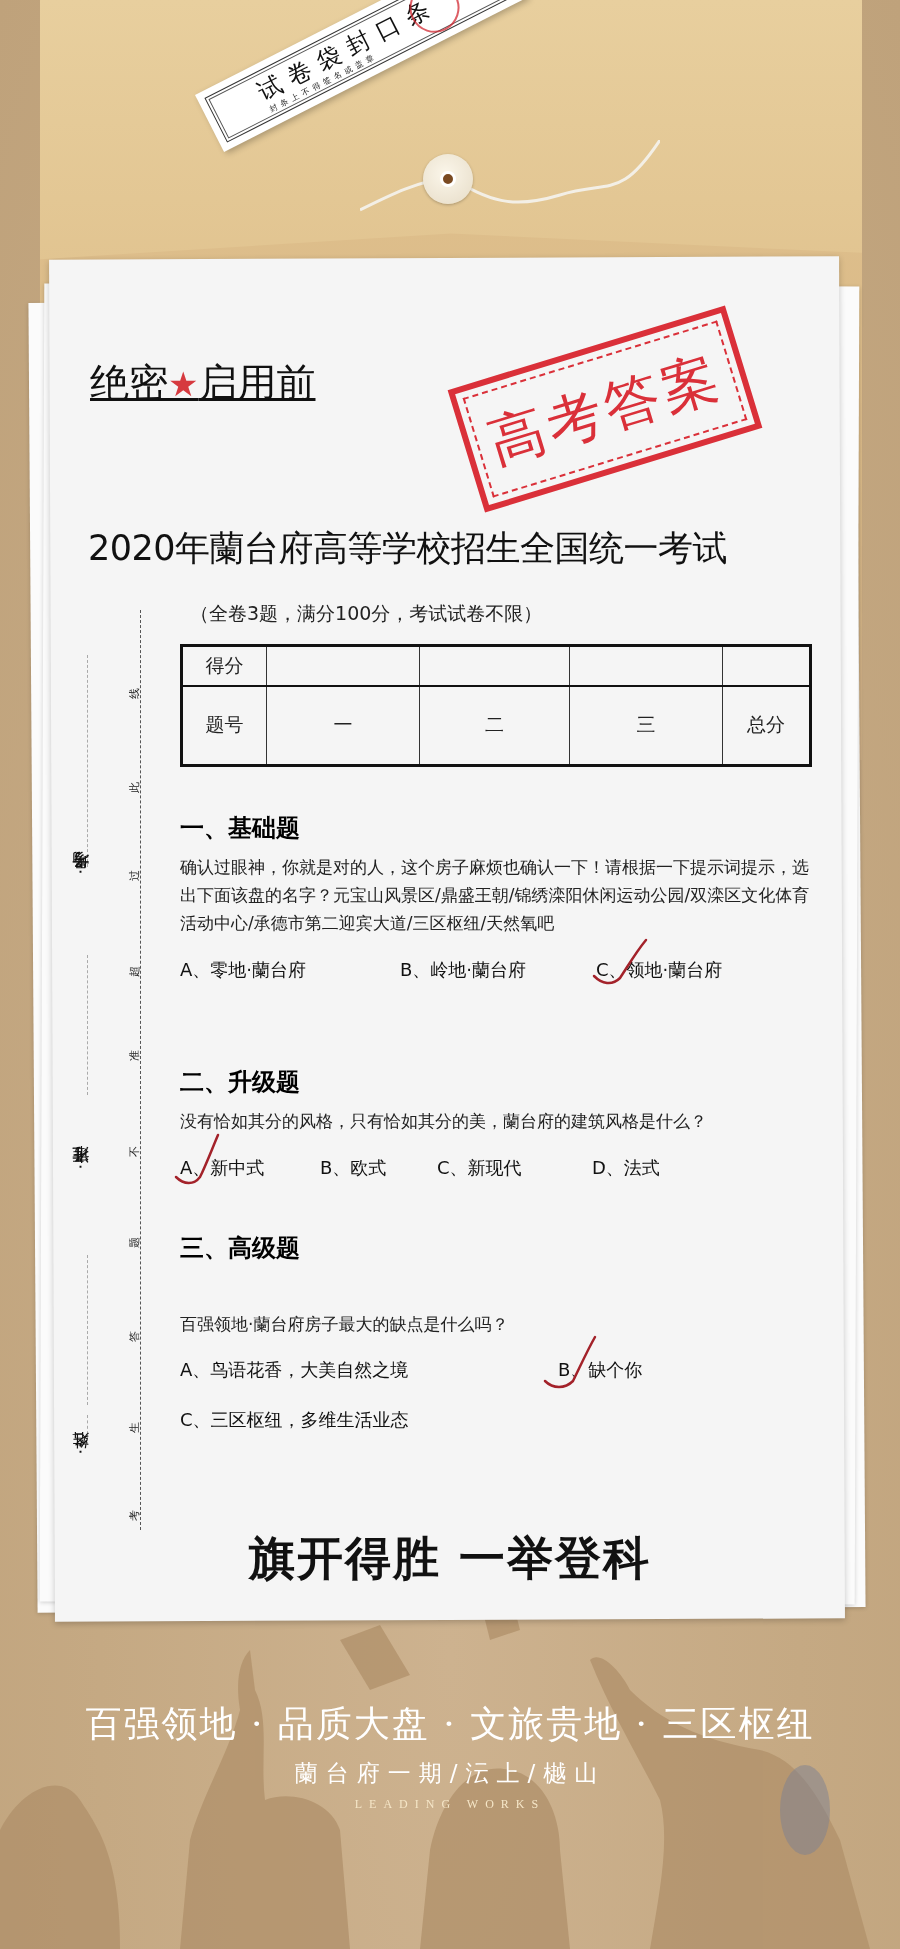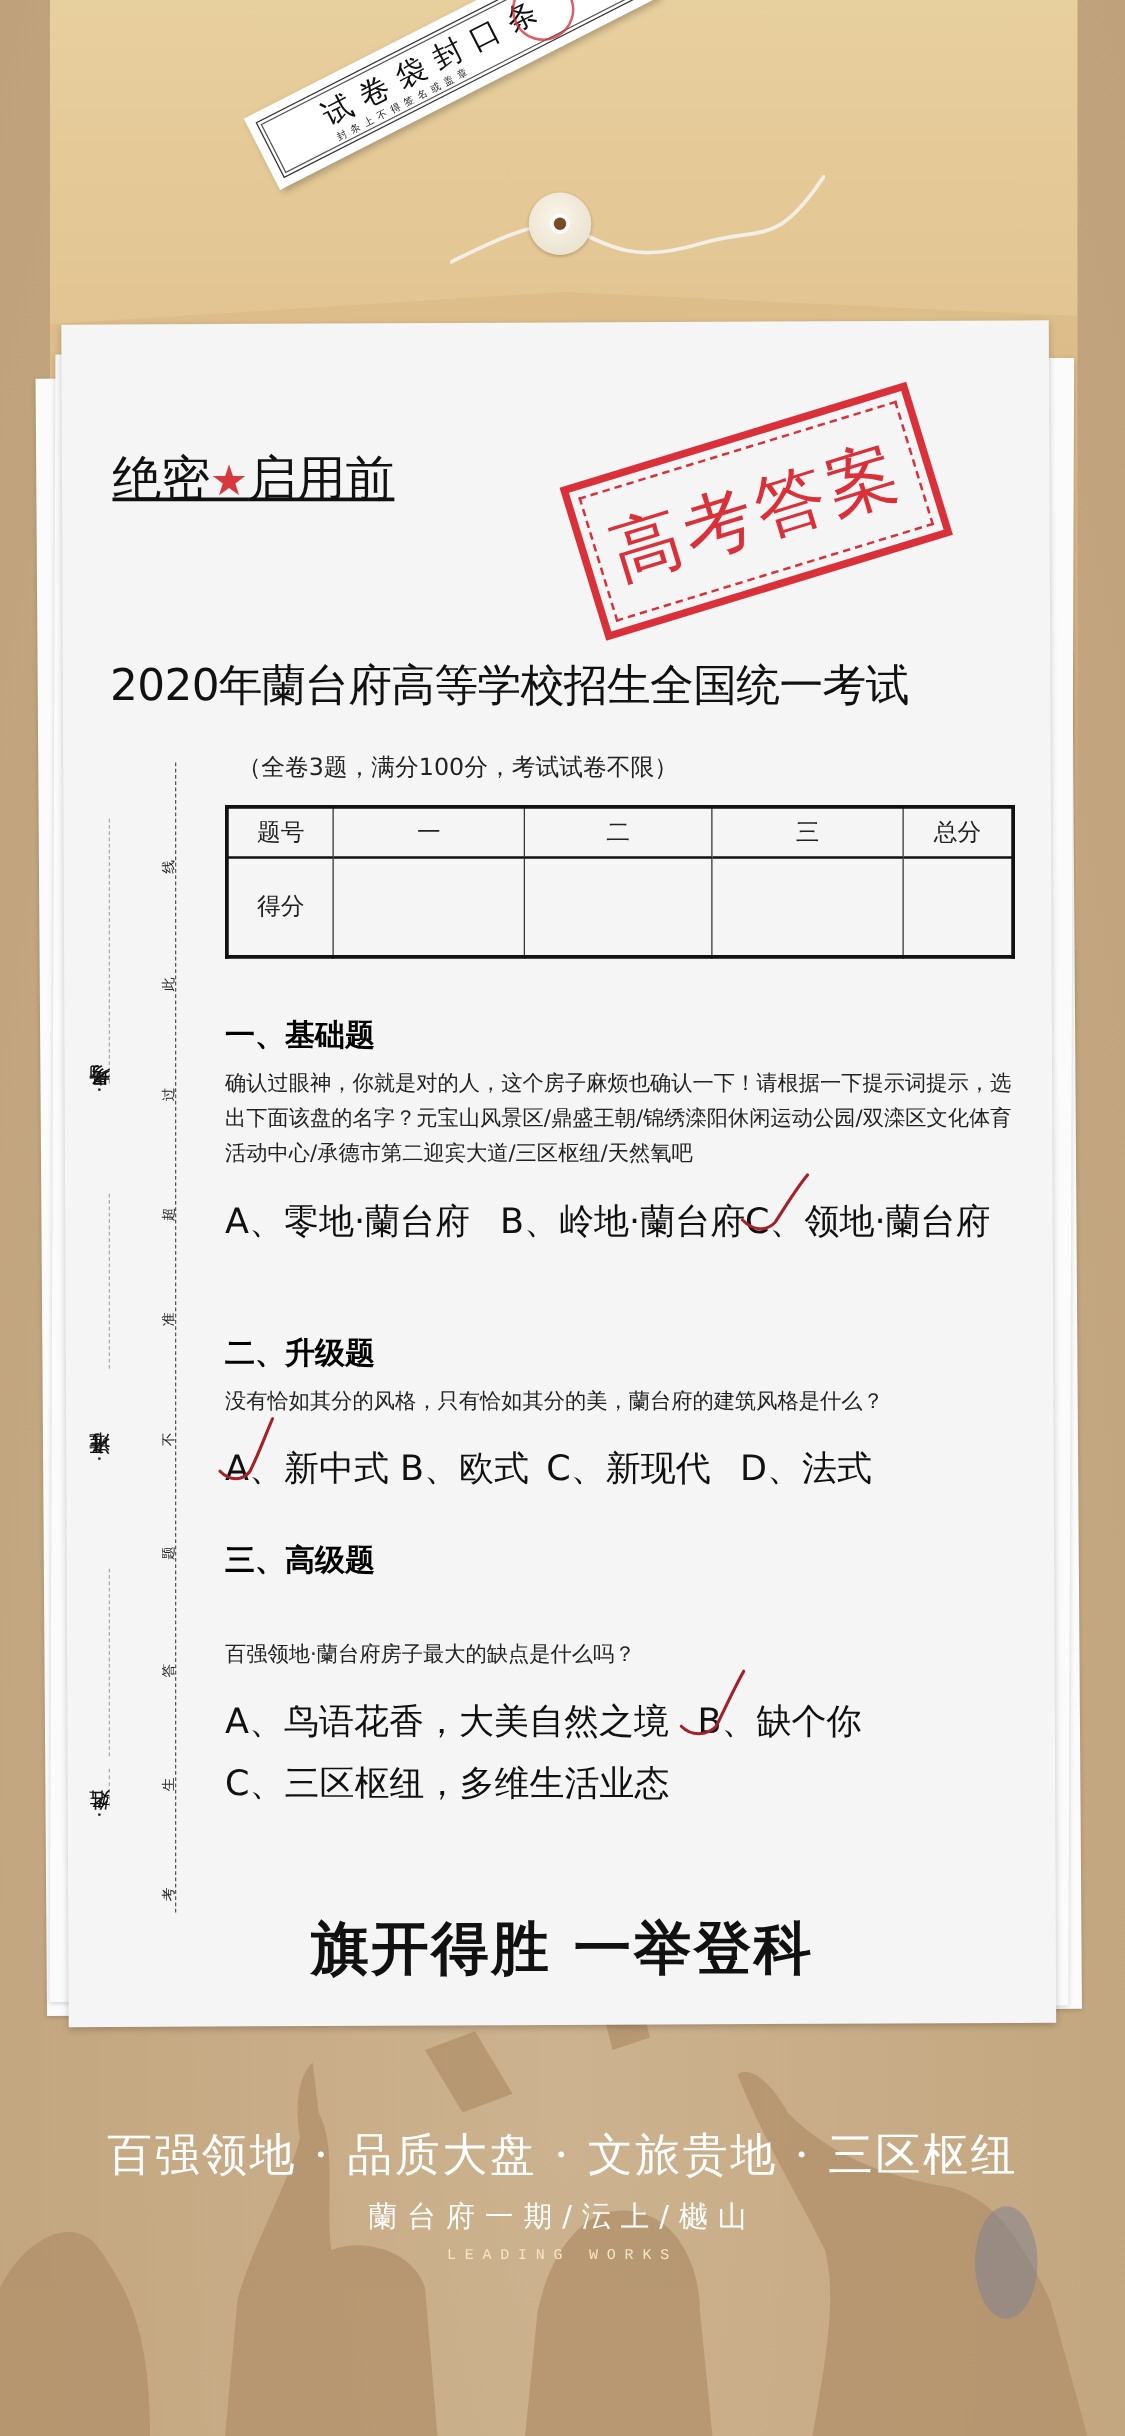--- a/index.html
+++ b/index.html
@@ -49,32 +49,32 @@
   .stamp .txt { position: absolute; left: 0; right: 0; top: 22px; text-align: center; font-size: 56px; color: #d8202a; letter-spacing: 4px; }
 
   .note { left: 190px; top: 601px; font-size: 19px; color: #222; }
 
   .score-table { left: 180px; top: 644px; width: 632px; height: 123px; border-collapse: collapse; border: 3px solid #111; font-size: 19px; }
   .score-table td { border: 1px solid #333; text-align: center; color: #222; }
   .score-table tr:first-child td { border-bottom: 2px solid #111; height: 40px; }
 
   .sec-h { font-size: 24px; font-weight: bold; color: #000000; }
   .q { font-size: 17px; color: #222; line-height: 28px; width: 645px; }
-  .opt { font-size: 28px; color: #111; white-space: nowrap; }
+  .opt { font-size: 18px; color: #111; white-space: nowrap; }
   .check { position: absolute; z-index: 6; }
 
   .slogan { left: 0; width: 900px; top: 1528px; text-align: center; font-family: "DejaVu Serif", "Liberation Serif", serif;
       font-size: 46px; font-weight: bold; color: #111; letter-spacing: 2px; }
 
   
   .silhouettes { position: absolute; left: 0; top: 1600px; width: 900px; height: 349px; z-index: 1; }
   .tagline { left: 0; width: 900px; top: 1700px; text-align: center; font-family: "DejaVu Serif", "Liberation Serif", serif;
       font-size: 36px; color: #fff; letter-spacing: 2px; }
   .subline { left: 0; width: 900px; top: 1758px; text-align: center; font-size: 23px; color: #fff; letter-spacing: 8px; }
-  .leading { left: 0; width: 900px; top: 1797px; text-align: center; font-family: Liberation Mono, monospace;
+  .leading { left: 0; width: 900px; top: 1797px; text-align: center; font-family: Liberation Serif, serif;
       font-size: 12px; color: #f5e6c8; letter-spacing: 7px; }
 
   
   .bind-line { position: absolute; z-index: 4; }
   .vlabel { position: absolute; z-index: 4; writing-mode: vertical-rl; transform: rotate(180deg); font-size: 17px; color: #111; }
   .vchar { position: absolute; z-index: 4; font-size: 11px; color: #222; transform: rotate(-90deg); }
 </style>
 </head>
 <body>
 
@@ -122,32 +122,32 @@
   <div class="inner"></div>
   <div class="txt">高考答案</div>
 </div>
 
 <div class="abs exam-title">2020年蘭台府高等学校招生全国统一考试</div>
 <div class="abs note">（全卷3题，满分100分，考试试卷不限）</div>
 
 <table class="abs score-table">
   <tbody>
       <tr>
+    <td>得分</td>
+    <td></td>
+    <td></td>
+    <td></td>
+    <td></td>
+  </tr>
+  <tr>
     <td style="width:85px">题号</td>
     <td style="width:153px">一</td>
     <td style="width:150px">二</td>
     <td style="width:153px">三</td>
     <td>总分</td>
-  </tr>
-  <tr>
-    <td>得分</td>
-    <td></td>
-    <td></td>
-    <td></td>
-    <td></td>
   </tr>
 </tbody>
   </table>
 
 <div class="abs sec-h" style="left:180px;top:812px">一、基础题</div>
 <div class="abs q" style="left:180px;top:853px">确认过眼神，你就是对的人，这个房子麻烦也确认一下！请根据一下提示词提示，选出下面该盘的名字？元宝山风景区/鼎盛王朝/锦绣滦阳休闲运动公园/双滦区文化体育活动中心/承德市第二迎宾大道/三区枢纽/天然氧吧</div>
 <div class="abs opt" style="left:180px;top:958px">A、零地·蘭台府</div>
 <div class="abs opt" style="left:400px;top:958px">B、岭地·蘭台府</div>
 <div class="abs opt" style="left:596px;top:958px">C、领地·蘭台府</div>
 <svg class="check" style="left:592px;top:938px" width="60" height="50">

